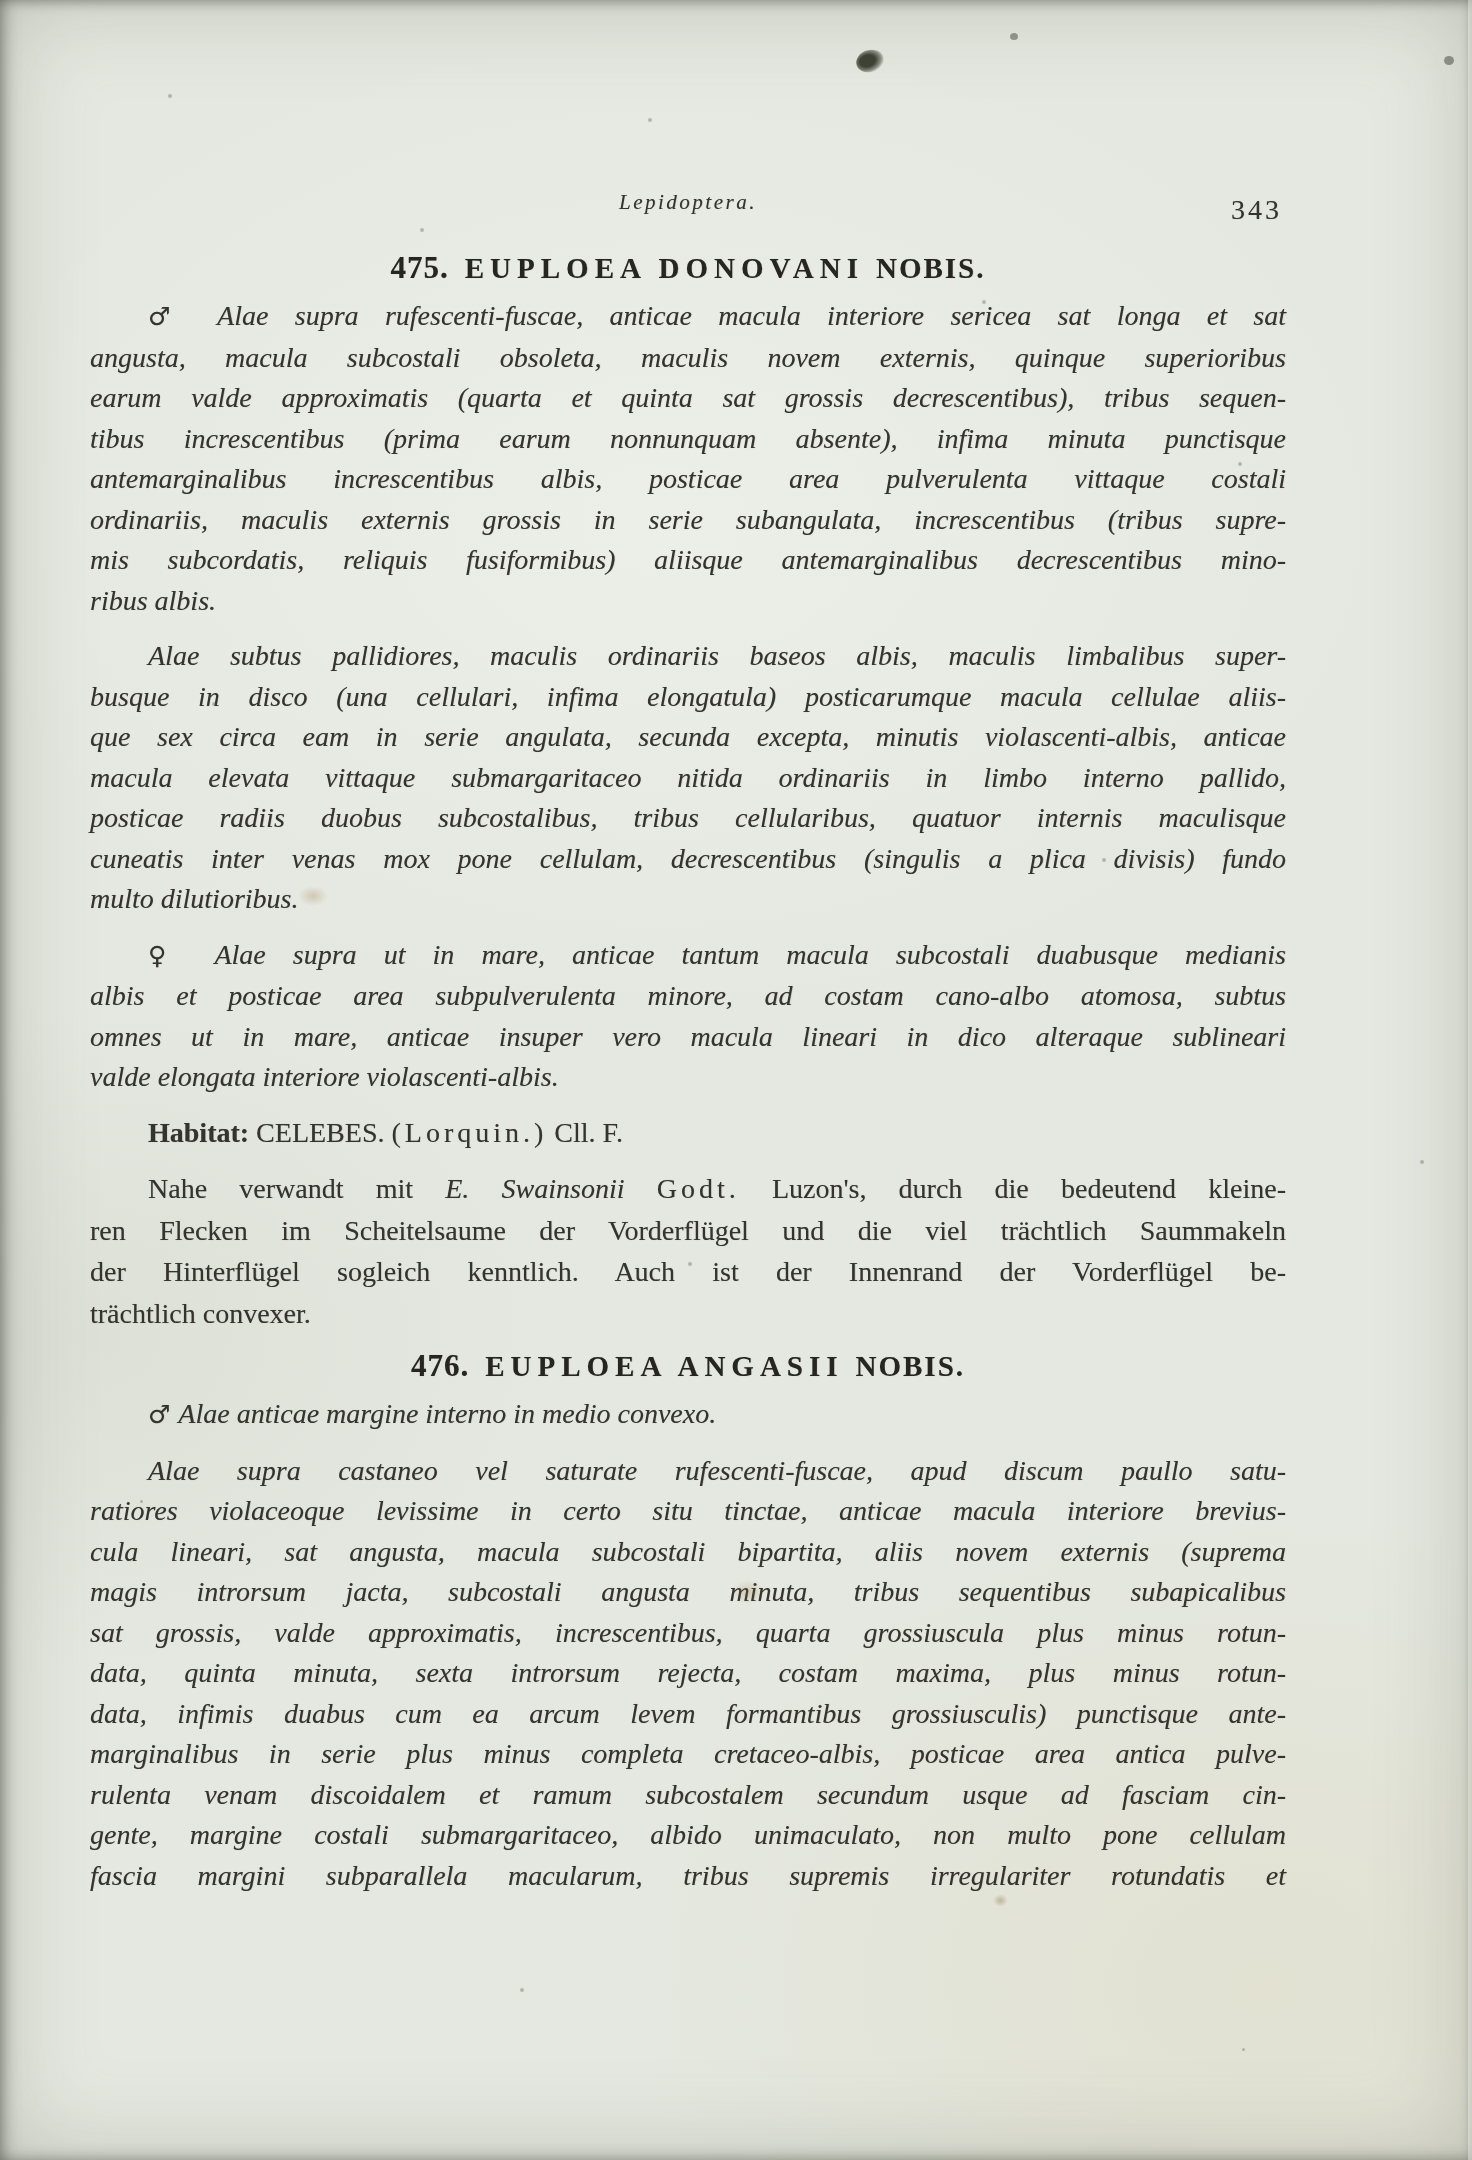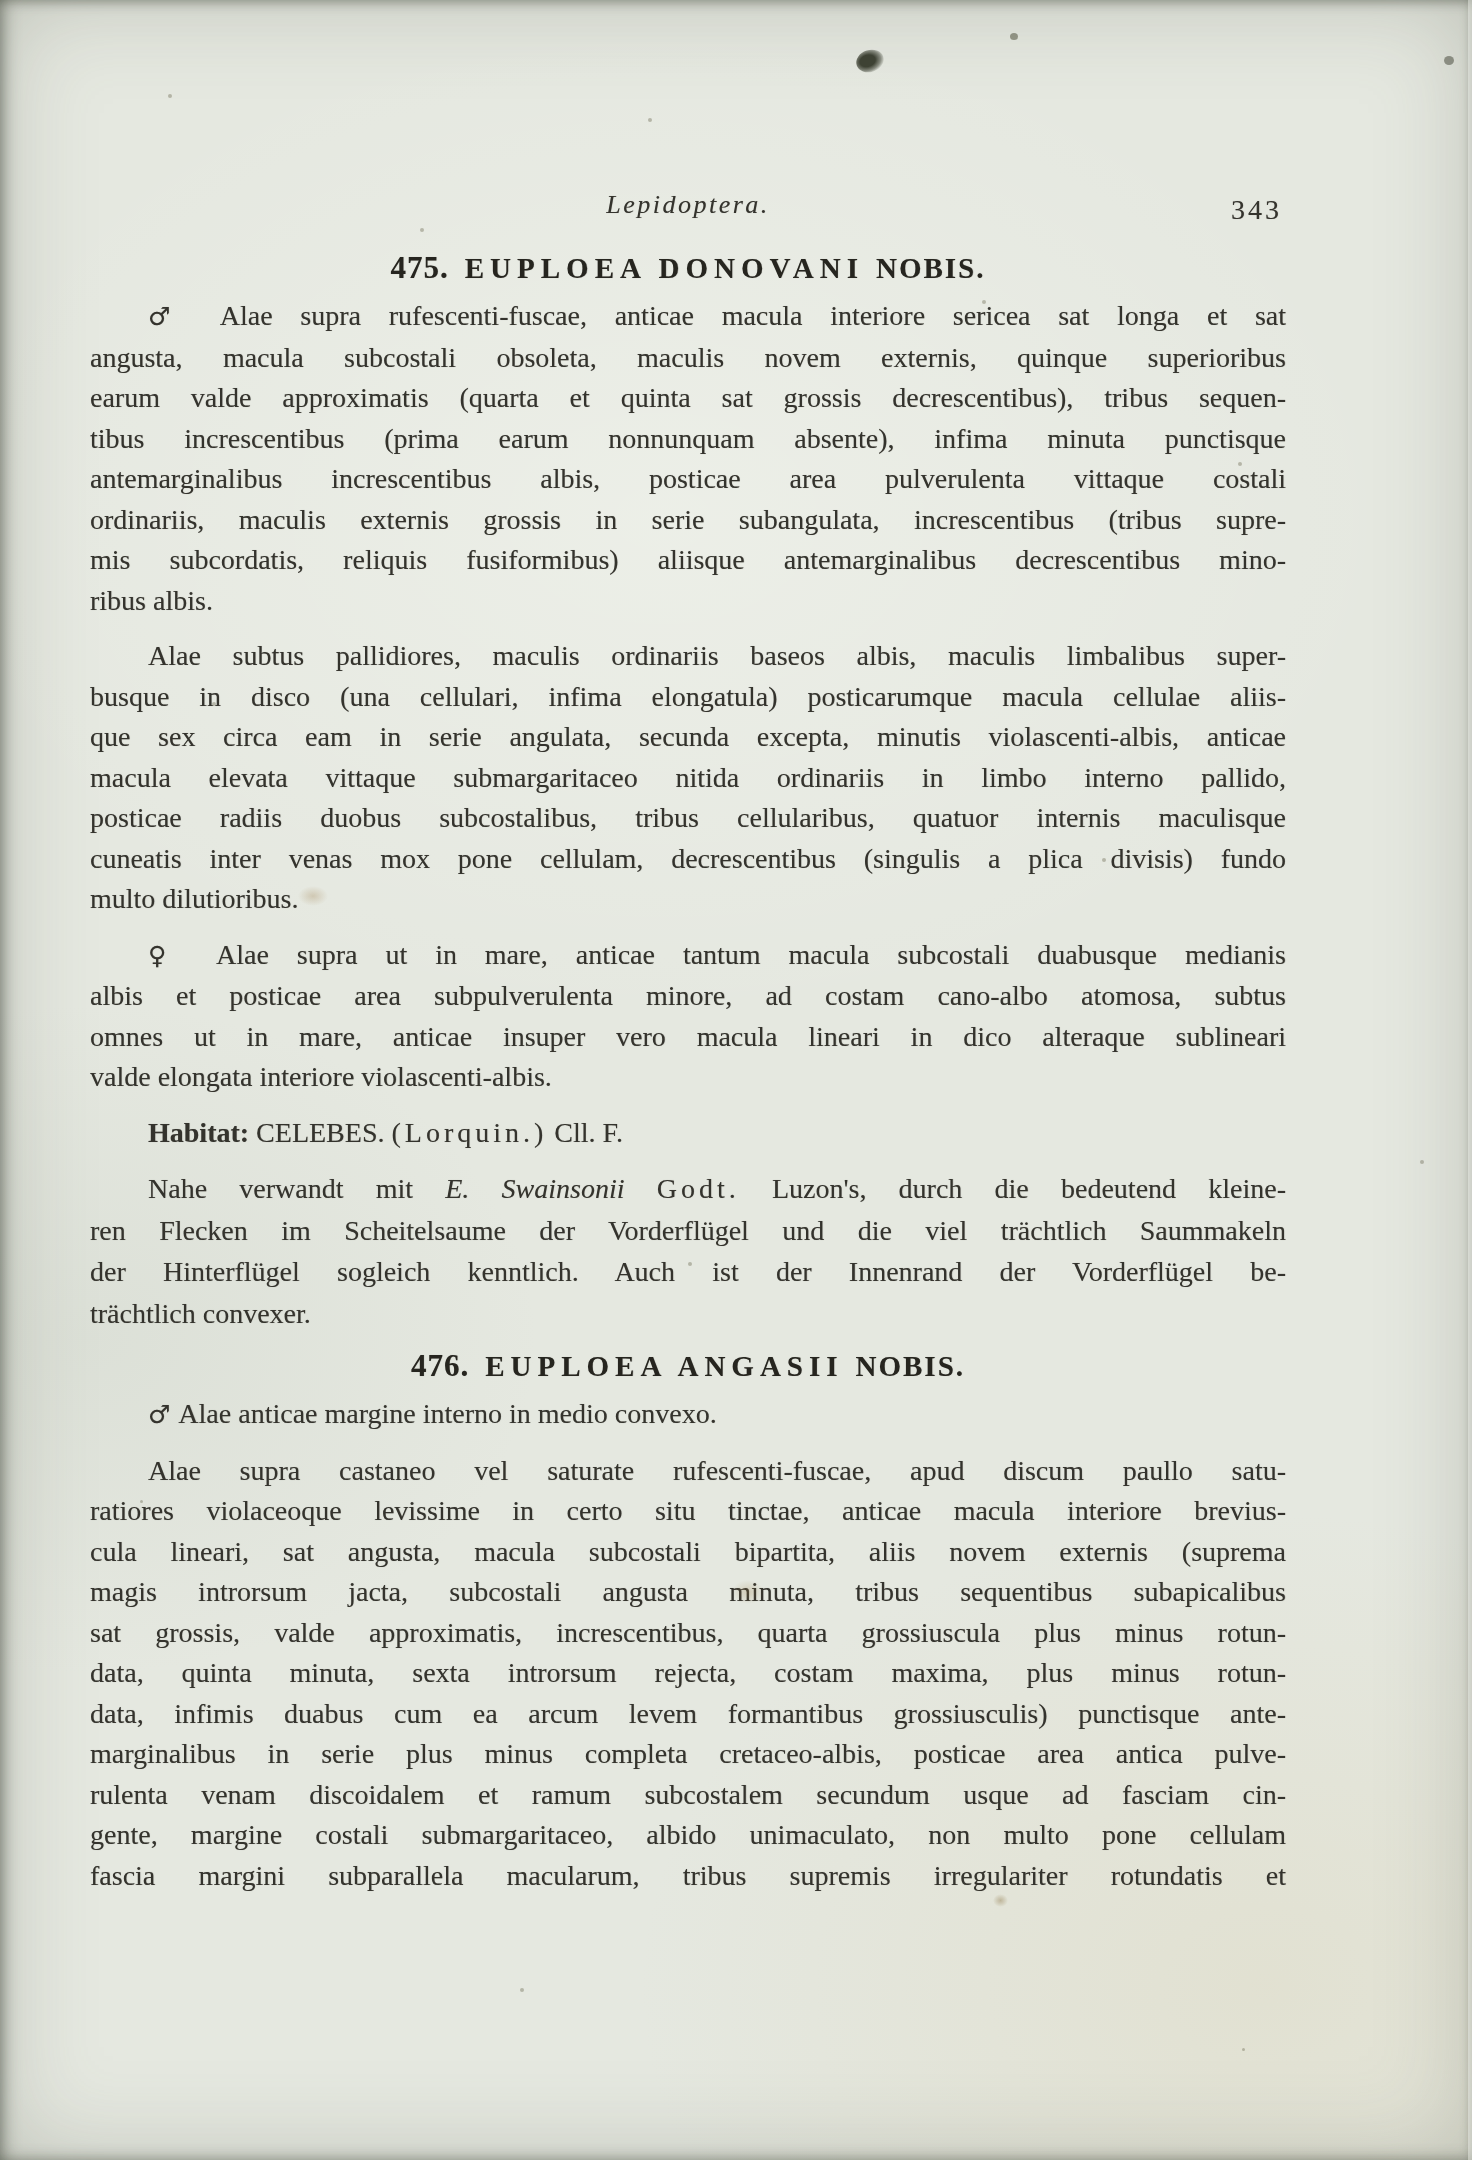--- a/index.html
+++ b/index.html
@@ -26,31 +26,31 @@
       inset 12px 0 16px -8px rgba(70,76,64,.5),
       inset -7px 0 12px -6px rgba(70,76,64,.32),
       inset 0 9px 12px -6px rgba(70,76,64,.38),
       inset 0 -9px 14px -6px rgba(70,76,64,.3);
   }
   .column{
     position:absolute;left:90px;top:190px;width:1196px;
     text-shadow:0.3px 0.4px 0.7px rgba(45,44,38,.35);
   }
   .running-head{position:relative;height:46px;}
-  .rh-title{display:block;text-align:center;font-style:italic;font-size:26px;letter-spacing:2.5px;}
+  .rh-title{display:block;text-align:center;font-style:italic;font-size:21px;letter-spacing:2.5px;}
   .rh-page{position:absolute;right:4px;top:4px;font-size:28px;letter-spacing:3px;}
   .heading{
     text-align:center;font-weight:bold;color:var(--heading-ink);
     margin:14px 0 10px;white-space:nowrap;
   }
   .h-num{font-size:31px;letter-spacing:1px;margin-right:16px;font-family:Liberation Serif, serif;}
   .h-name{font-size:29px;letter-spacing:6px;}
   .h-auth{font-size:29px;letter-spacing:2px;margin-left:12px;}
   .para{font-size:28px;line-height:40.5px;}
-  .para.latin{}
+  .para.latin{font-style:italic;}
   .para.german{font-style:normal;line-height:41.5px;}
   .para.habitat{font-style:normal;}
   .para + .para{margin-top:15px;}
   .heading + .para{margin-top:4px;}
   .line{min-height:40.5px;}
   .line.just{text-align:justify;text-align-last:justify;}
   .line.indent{padding-left:58px;}
   .b{font-weight:bold;}
   .it{font-style:italic;}
   .sp{letter-spacing:4px;}

